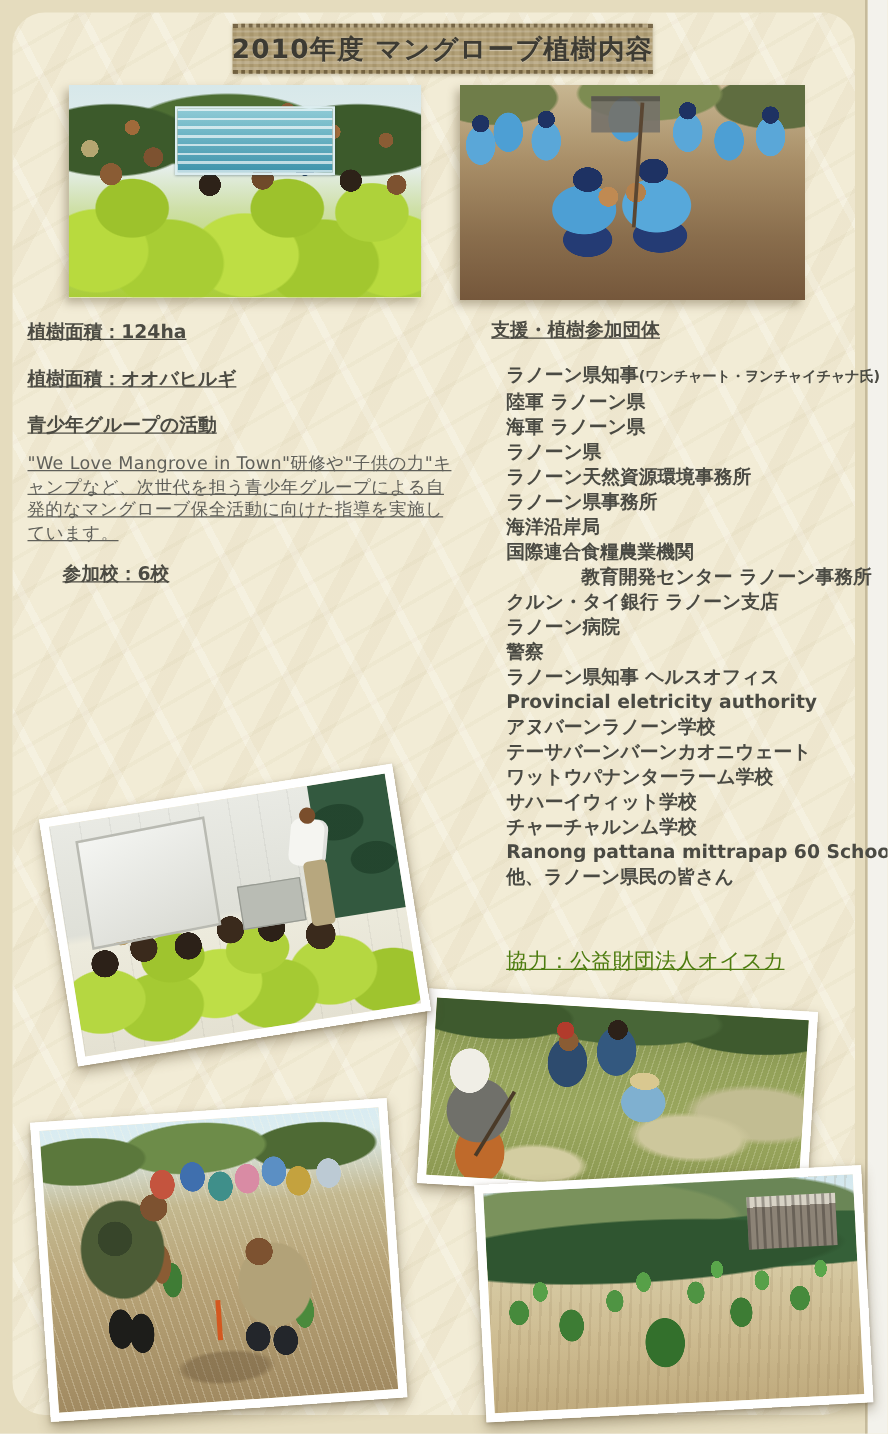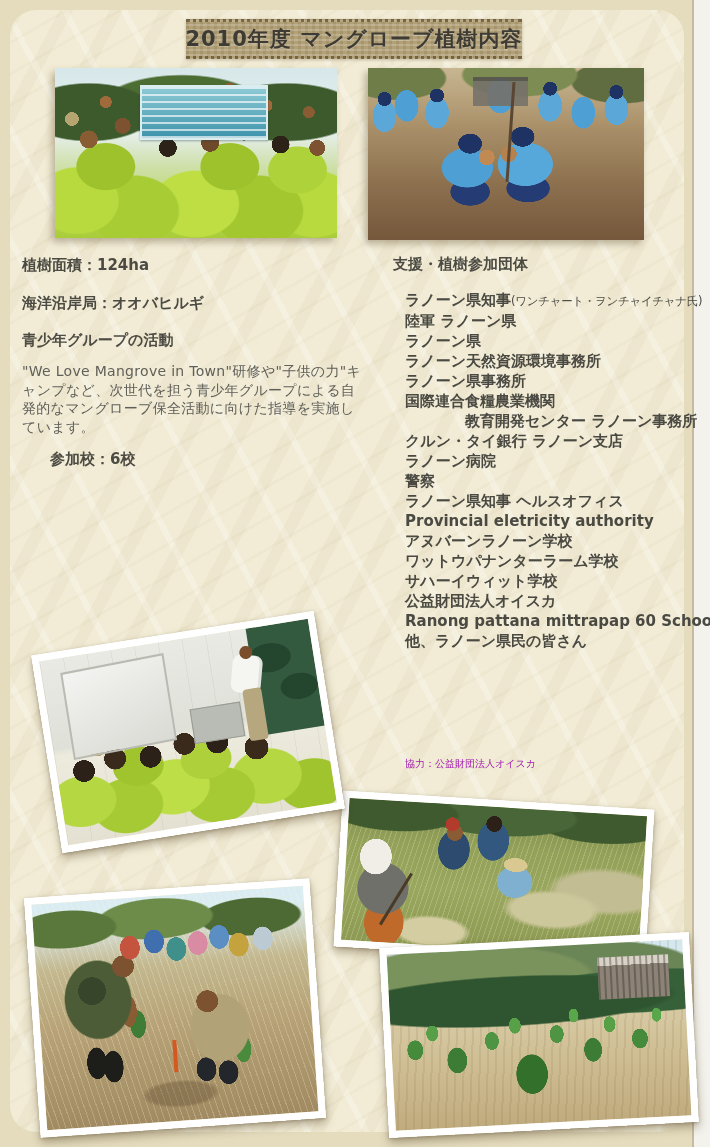--- a/index.html
+++ b/index.html
@@ -40,36 +40,36 @@
     border-bottom:3px dotted rgba(84,68,38,0.65);
     box-shadow:0 1px 3px rgba(110,95,60,0.35);
     display:flex;align-items:center;justify-content:center;
   }
   .banner-text{
     font-size:21px;font-weight:bold;color:#3d3b33;letter-spacing:1px;
     text-shadow:0 1px 0 rgba(255,255,255,0.25);
     white-space:nowrap;
   }
   
-  .txt{position:absolute;color:#4c4b43;}
+  .txt{position:absolute;color:#4c4b43;text-decoration:underline;}
   .bold15{font-size:15px;font-weight:bold;}
   .para{
     left:22px;top:362px;width:346px;
     font-size:14px;line-height:18.5px;color:#60605a;
     letter-spacing:0.3px;
   }
   .rhead{left:393px;top:255px;}
   .rlist{position:absolute;left:405px;top:290px;width:292px;}
   .rlist .li{
     font-size:15px;font-weight:bold;color:#4a4a43;line-height:20px;
     white-space:nowrap;
   }
-  .rlist .li .note{font-size:11.5px;font-weight:normal;letter-spacing:-0.3px;}
+  .rlist .li .note{font-size:11.5px;font-weight:bold;letter-spacing:-0.3px;}
   .rlist .li.indent{padding-left:60px;}
-  .coop{left:405px;top:757px;font-size:10px;color:#a21caf;font-weight:normal;}
+  .coop{left:405px;top:757px;font-size:17px;color:#4d7c0f;font-weight:normal;}
   
   .photo{position:absolute;overflow:hidden;}
   .photo .art{position:absolute;inset:0;}
   .plain{box-shadow:-3px 4px 7px rgba(100,85,55,0.40);}
   .framed{
     border:7px solid #ffffff;
     box-shadow:0 5px 10px rgba(95,80,50,0.45), 0 1px 3px rgba(95,80,50,0.35);
   }
   
   .p1{left:55px;top:68px;width:282px;height:170px;}
@@ -306,43 +306,46 @@
     <div class="art"></div>
     <div class="p1-banner"></div>
   </div>
   <div class="photo plain p2">
     <div class="art"></div>
     <div class="p2-hut"></div>
     <div class="p2-stick"></div>
   </div>
 
   <div class="txt bold15" style="left:22px;top:256px;">植樹面積：124ha</div>
-  <div class="txt bold15" style="left:22px;top:294px;">海洋沿岸局：オオバヒルギ</div>
+  <div class="txt bold15" style="left:22px;top:294px;">植樹面積：オオバヒルギ</div>
   <div class="txt bold15" style="left:22px;top:331px;">青少年グループの活動</div>
   <div class="txt para">"We Love Mangrove in Town"研修や"子供の力"キャンプなど、次世代を担う青少年グループによる自発的なマングローブ保全活動に向けた指導を実施しています。</div>
   <div class="txt bold15" style="left:50px;top:450px;">参加校：6校</div>
 
   <div class="txt bold15 rhead">支援・植樹参加団体</div>
   <div class="rlist">
       <div class="li"><span>ラノーン県知事</span><span class="note">(ワンチャート・ヲンチャイチャナ氏)</span></div>
       <div class="li"><span>陸軍 ラノーン県</span></div>
+      <div class="li"><span>海軍 ラノーン県</span></div>
       <div class="li"><span>ラノーン県</span></div>
       <div class="li"><span>ラノーン天然資源環境事務所</span></div>
       <div class="li"><span>ラノーン県事務所</span></div>
+      <div class="li"><span>海洋沿岸局</span></div>
       <div class="li"><span>国際連合食糧農業機関</span></div>
       <div class="li indent"><span>教育開発センター ラノーン事務所</span></div>
       <div class="li"><span>クルン・タイ銀行 ラノーン支店</span></div>
       <div class="li"><span>ラノーン病院</span></div>
       <div class="li"><span>警察</span></div>
       <div class="li"><span>ラノーン県知事 ヘルスオフィス</span></div>
       <div class="li"><span>Provincial eletricity authority</span></div>
       <div class="li"><span>アヌバーンラノーン学校</span></div>
+      <div class="li"><span>テーサバーンバーンカオニウェート</span></div>
       <div class="li"><span>ワットウパナンターラーム学校</span></div>
       <div class="li"><span>サハーイウィット学校</span></div>
-      <div class="li"><span>公益財団法人オイスカ</span></div>
+      <div class="li"><span>チャーチャルンム学校</span></div>
       <div class="li"><span>Ranong pattana mittrapap 60 School</span></div>
       <div class="li"><span>他、ラノーン県民の皆さん</span></div>
     </div>
   <div class="txt coop">協力：公益財団法人オイスカ</div>
 
   <div class="photo framed p4">
     <div class="art"></div>
     <div class="p4-stick"></div>
   </div>
   <div class="photo framed p3">

